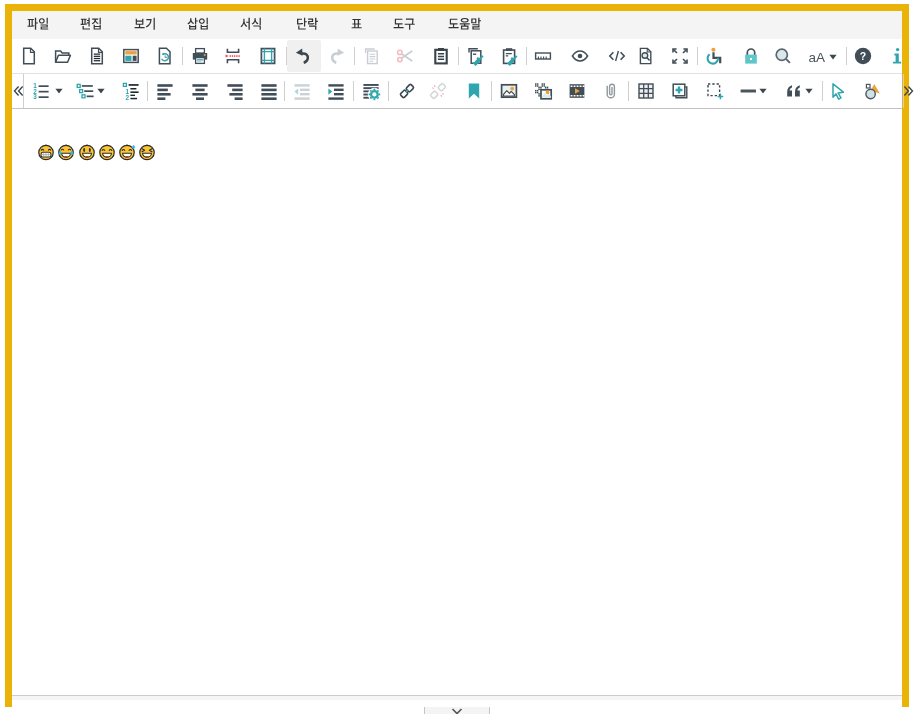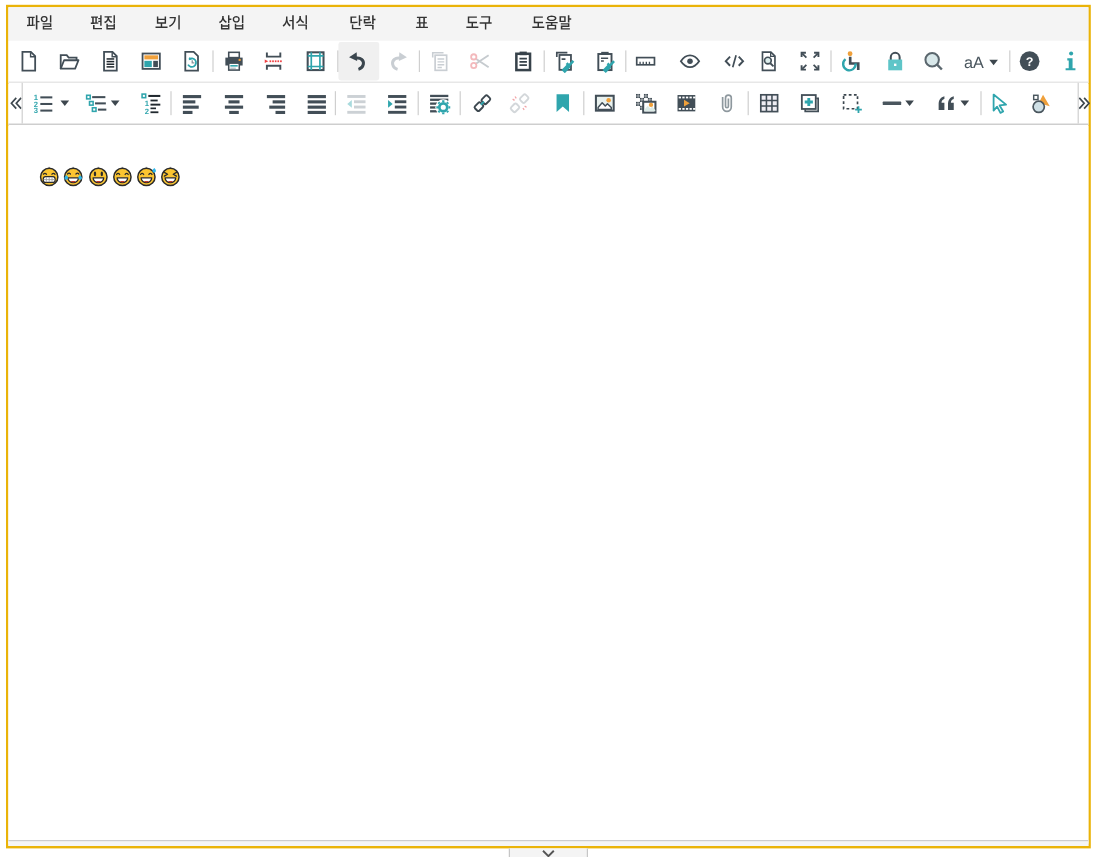--- a/index.html
+++ b/index.html
@@ -1,15 +1,15 @@
 <!DOCTYPE html>
 <html><head><meta charset="utf-8"><style>
 * {margin:0;padding:0;box-sizing:border-box}
 html,body {width:914px;height:714px;background:#fff;font-family:"Liberation Sans",sans-serif;overflow:hidden}
-#wrap {position:absolute;left:5px;top:4px;width:904px;height:703px;border:2px solid #eab308;background:#fff}
+#wrap {position:absolute;left:5px;top:4px;width:904px;height:703px;border:7px solid #eab308;background:#fff}
 #menubar {position:absolute;left:0;top:0;width:100%;height:28px;background:#f4f4f4}
 .mi {position:absolute;top:3.5px}
 #tb1 {position:absolute;left:0;top:28px;width:100%;height:35px;background:#fff;border-bottom:1px solid #e2e2e2}
 #tb2 {position:absolute;left:0;top:64px;width:100%;height:34px;background:#fff;border-bottom:1px solid #c3c3c3}
 .ic {position:absolute}
 .vs {position:absolute;width:1px;background:#cfcfcf}
 #undobg {position:absolute;left:274.5px;top:28.5px;width:34px;height:32px;background:#f0f0f0;border-radius:2px}
 #content {position:absolute;left:0;top:99px;width:100%;height:598px;background:#fff}
 .em {position:absolute;top:32.5px}
 #status {position:absolute;left:0;bottom:0;width:100%;height:5px;background:#f5f5f5;border-top:1px solid #ccc}

